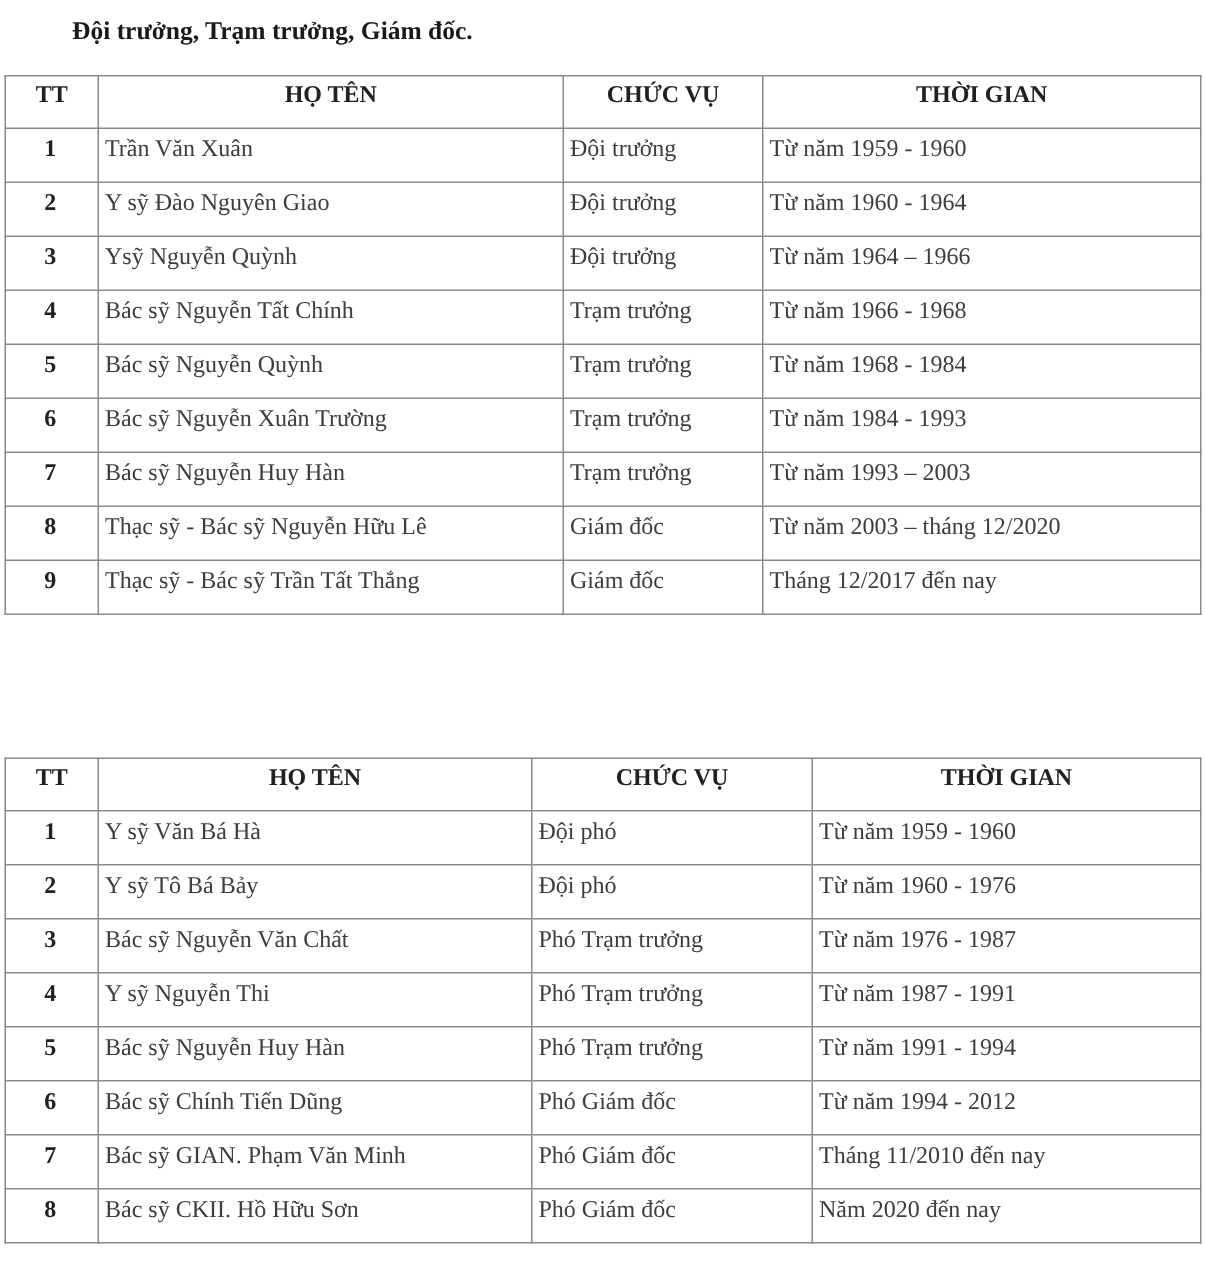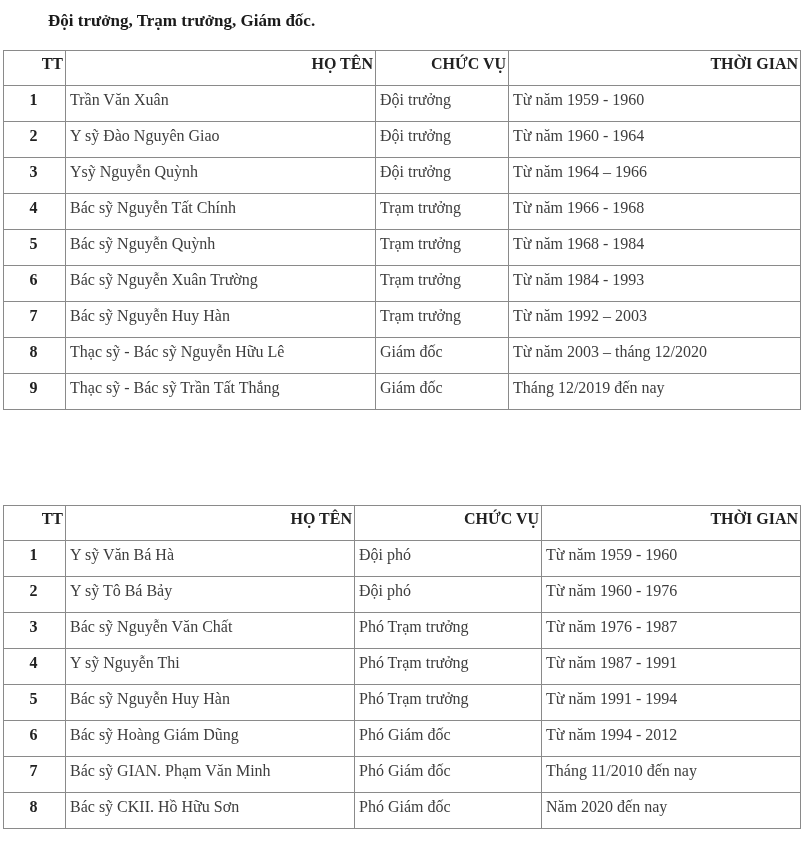--- a/index.html
+++ b/index.html
@@ -38,21 +38,21 @@
     border: 1px solid #8a8a8a;
     overflow: hidden;
     white-space: nowrap;
   }
   .doc-table thead tr { height: 35px; }
   .doc-table tbody tr { height: 36px; }
   .doc-table th {
     font-size: 16px;
     font-weight: bold;
     color: #212121;
-    text-align: right;
+    text-align: center;
     vertical-align: top;
     padding: 4px 2px 2px 2px;
   }
   .doc-table td {
     font-size: 16px;
     color: #3d3d3d;
     vertical-align: top;
     padding: 5px 2px 2px 4px;
   }
   .doc-table td.num {
@@ -127,33 +127,33 @@
         <tr>
           <td class="num">6</td>
           <td>Bác sỹ Nguyễn Xuân Trường</td>
           <td>Trạm trưởng</td>
           <td>Từ năm 1984 - 1993</td>
         </tr>
         <tr>
           <td class="num">7</td>
           <td>Bác sỹ Nguyễn Huy Hàn</td>
           <td>Trạm trưởng</td>
-          <td>Từ năm 1992 – 2003</td>
+          <td>Từ năm 1993 – 2003</td>
         </tr>
         <tr>
           <td class="num">8</td>
           <td>Thạc sỹ - Bác sỹ Nguyễn Hữu Lê</td>
           <td>Giám đốc</td>
           <td>Từ năm 2003 – tháng 12/2020</td>
         </tr>
         <tr>
           <td class="num">9</td>
           <td>Thạc sỹ - Bác sỹ Trần Tất Thắng</td>
           <td>Giám đốc</td>
-          <td>Tháng 12/2019 đến nay</td>
+          <td>Tháng 12/2017 đến nay</td>
         </tr>
       </tbody>
   </table>
 
 
   <table class="doc-table t2">
     <colgroup>
       <col class="c-tt">
         <col class="c-name">
         <col class="c-pos">
@@ -193,21 +193,21 @@
           <td>Từ năm 1987 - 1991</td>
         </tr>
         <tr>
           <td class="num">5</td>
           <td>Bác sỹ Nguyễn Huy Hàn</td>
           <td>Phó Trạm trưởng</td>
           <td>Từ năm 1991 - 1994</td>
         </tr>
         <tr>
           <td class="num">6</td>
-          <td>Bác sỹ Hoàng Giám Dũng</td>
+          <td>Bác sỹ Chính Tiến Dũng</td>
           <td>Phó Giám đốc</td>
           <td>Từ năm 1994 - 2012</td>
         </tr>
         <tr>
           <td class="num">7</td>
           <td>Bác sỹ GIAN. Phạm Văn Minh</td>
           <td>Phó Giám đốc</td>
           <td>Tháng 11/2010 đến nay</td>
         </tr>
         <tr>

